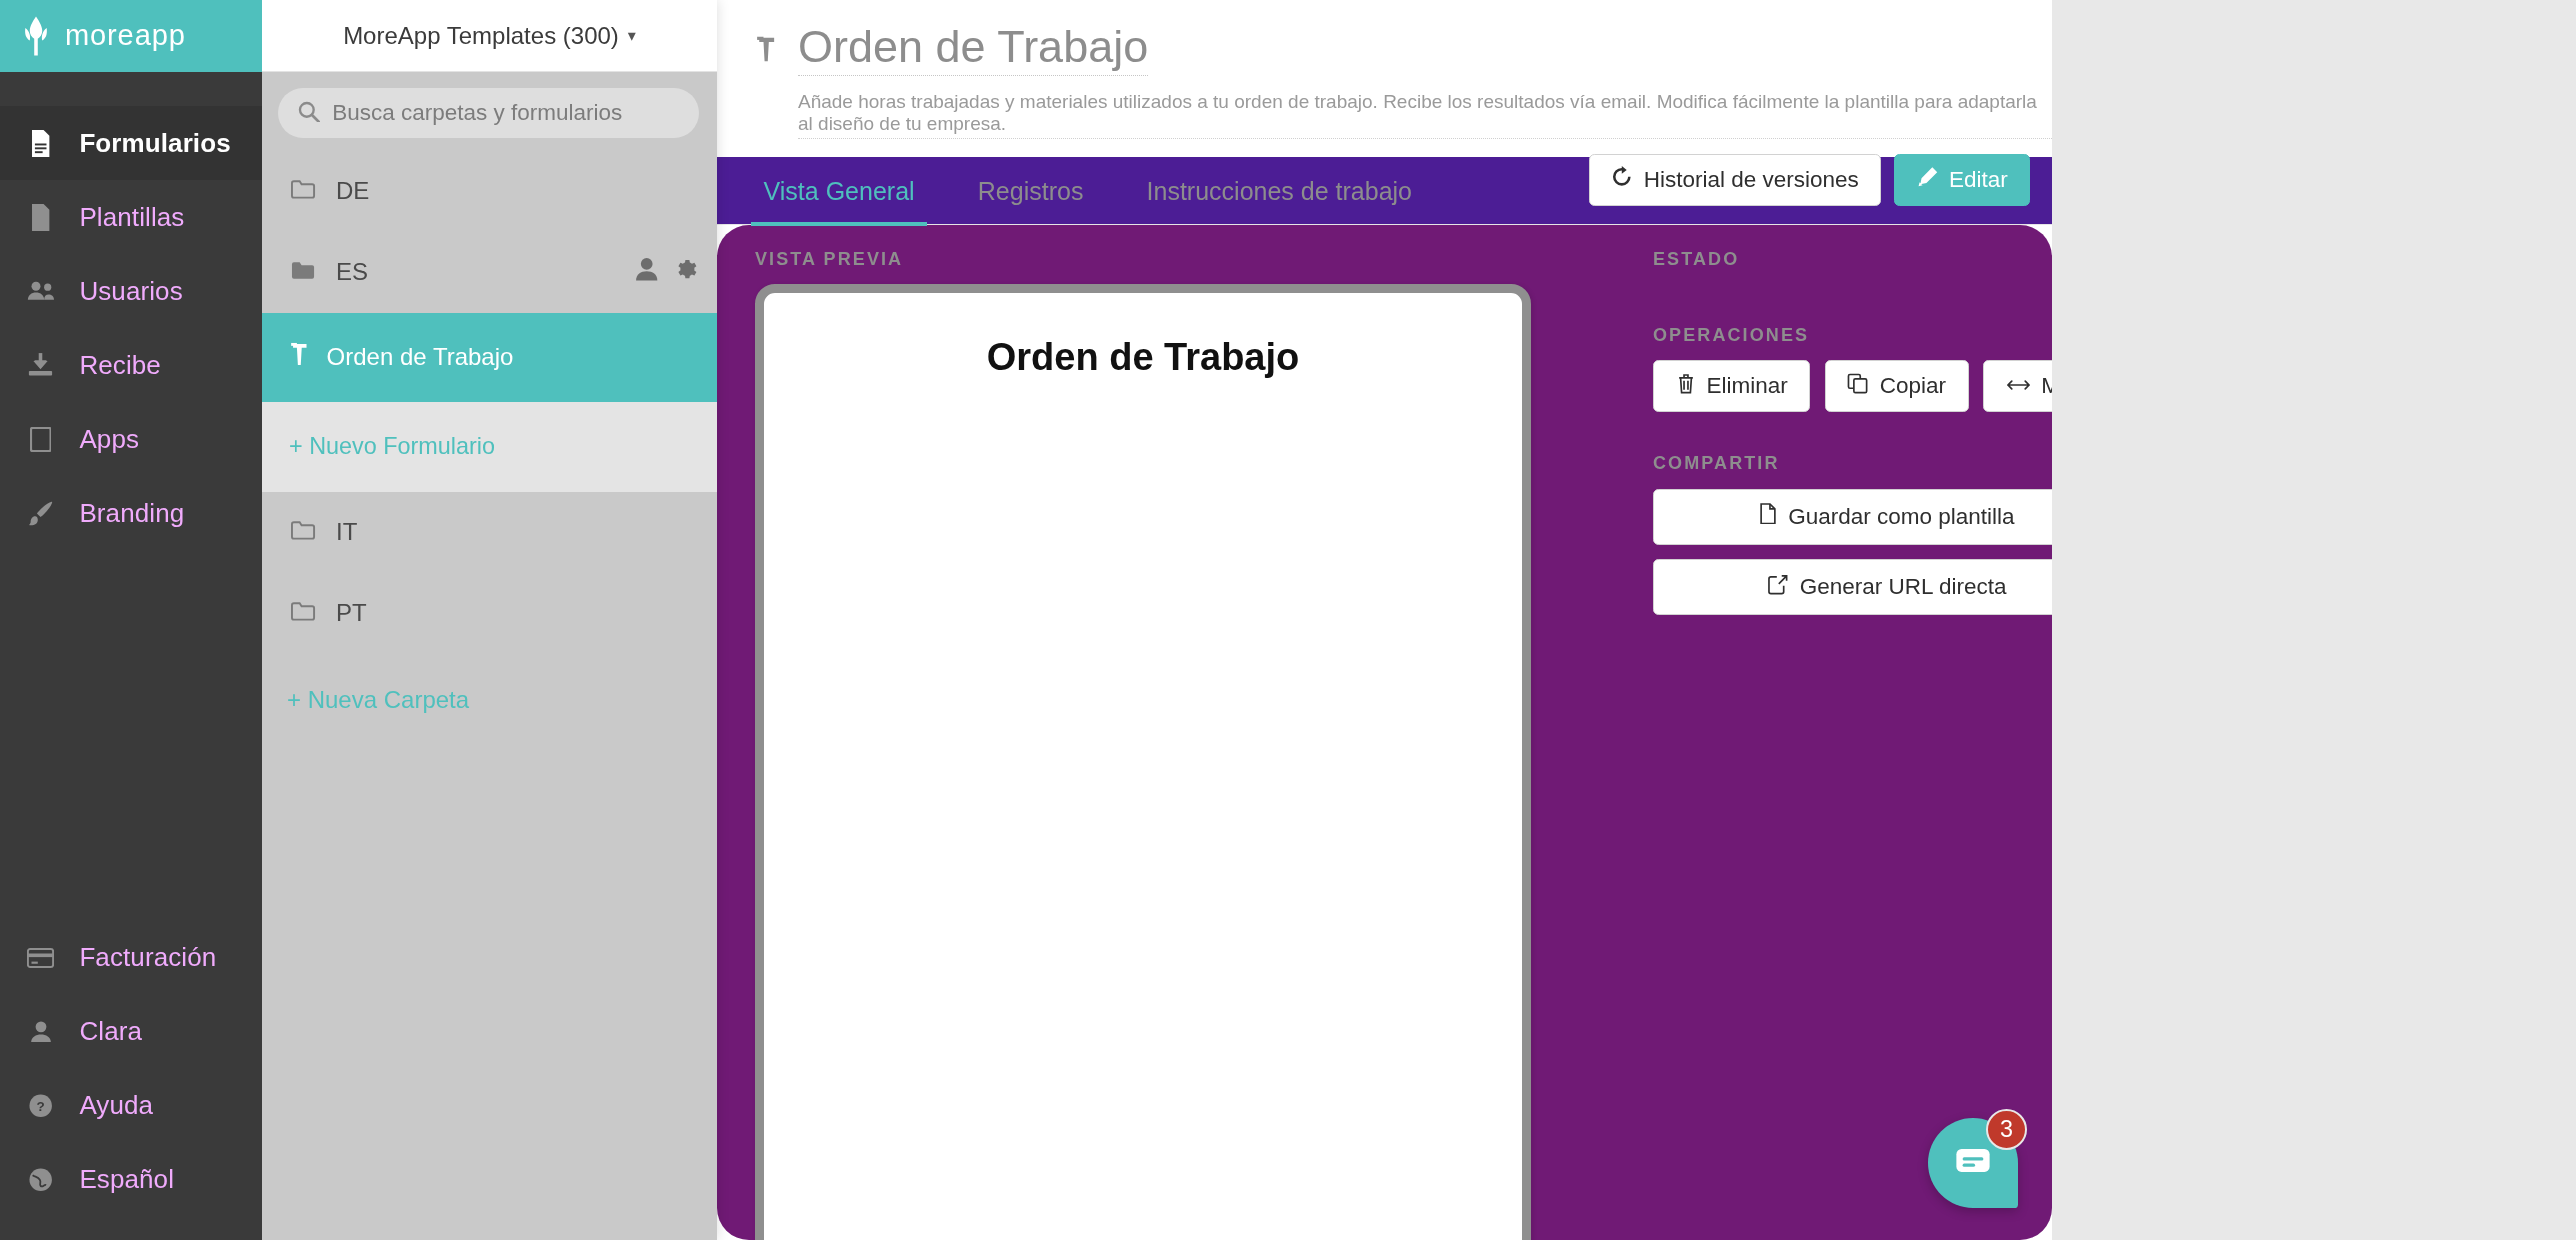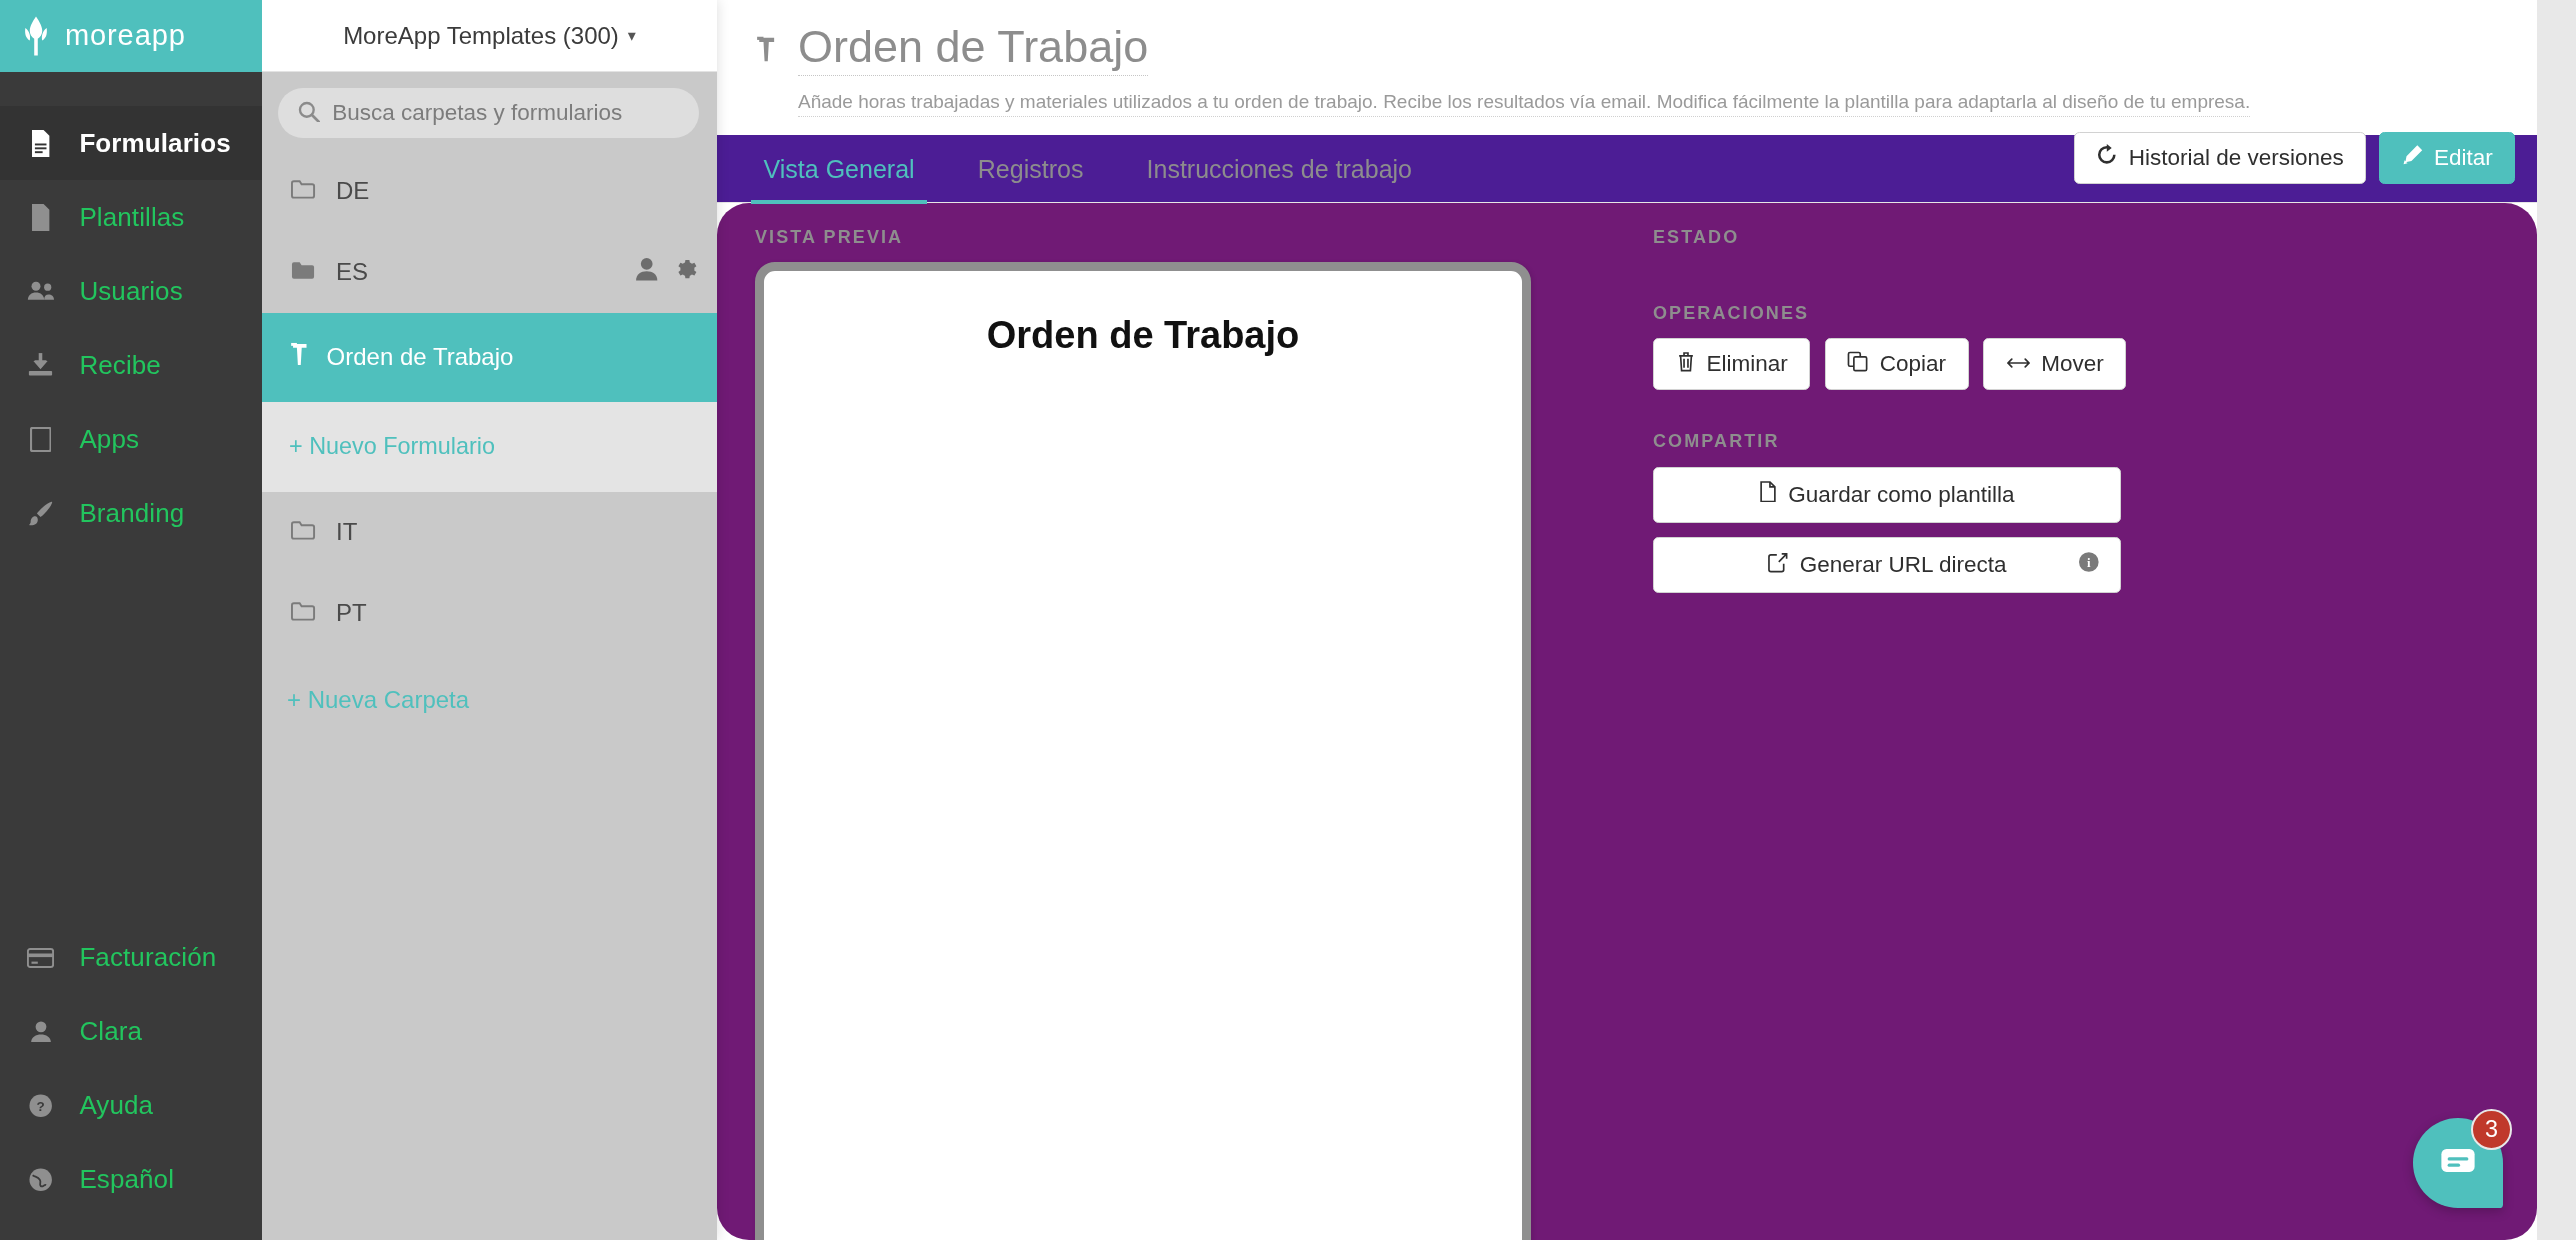--- a/index.html
+++ b/index.html
@@ -2,21 +2,21 @@
 <html style="font-size:14.4px"><head>
 <meta charset="utf-8">
 <style>
   * { box-sizing: border-box; margin: 0; padding: 0; }
   html, body {
     width: 2576px; height: 1240px;
     overflow: hidden;
     font-family: "Liberation Sans", sans-serif;
     background: #e8e8e8;
   }
-  .app { position: relative; width: 2537px; height: 1240px; display: flex; }
+  .app { position: relative; width: 2052px; height: 1240px; display: flex; }
 
   
   .leftnav {
     width: 262px; height: 1240px;
     background: #3a3a3a;
     display: flex; flex-direction: column;
     flex: 0 0 262px;
     position: relative; z-index: 5;
   }
   .brandbar {
@@ -24,21 +24,21 @@
     display: flex; align-items: center; padding-left: 20px;
     gap: 12.6px;
   }
   .brand-logo { width: 32px; height: 40px; display: block; }
   .brand-word { height: 36px; display:block; }
   .nav-top { padding-top: 34px; }
   .nav-bottom { margin-top: auto; padding-bottom: 23.4px; }
   .navitem {
     display: flex; align-items: center;
     height: 74px; padding-left: 25px; gap: 23.4px;
-    color: #22c55e; font-size: 26px; letter-spacing: 0.1px;
+    color: #f0abfc; font-size: 26px; letter-spacing: 0.1px;
     cursor: pointer;
   }
   .navitem .nav-ico { width: 31px; display:flex; align-items:center; justify-content:center; }
   .navitem.active { color: #ffffff; background: #333333; font-weight: 700; }
   .navitem.active .nav-ico svg { fill: #ffffff; }
   .navitem .nav-ico svg { fill: #8f8f8f; }
 
   
   .folderpanel {
     width: 455px; flex: 0 0 455px; height: 1240px;

